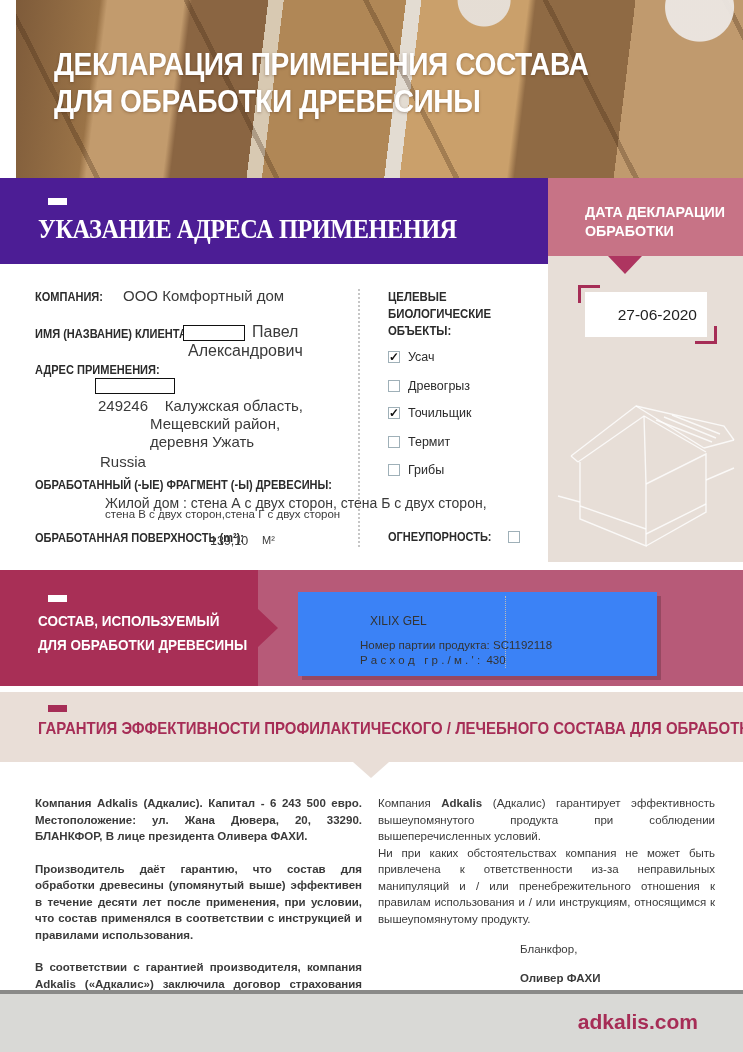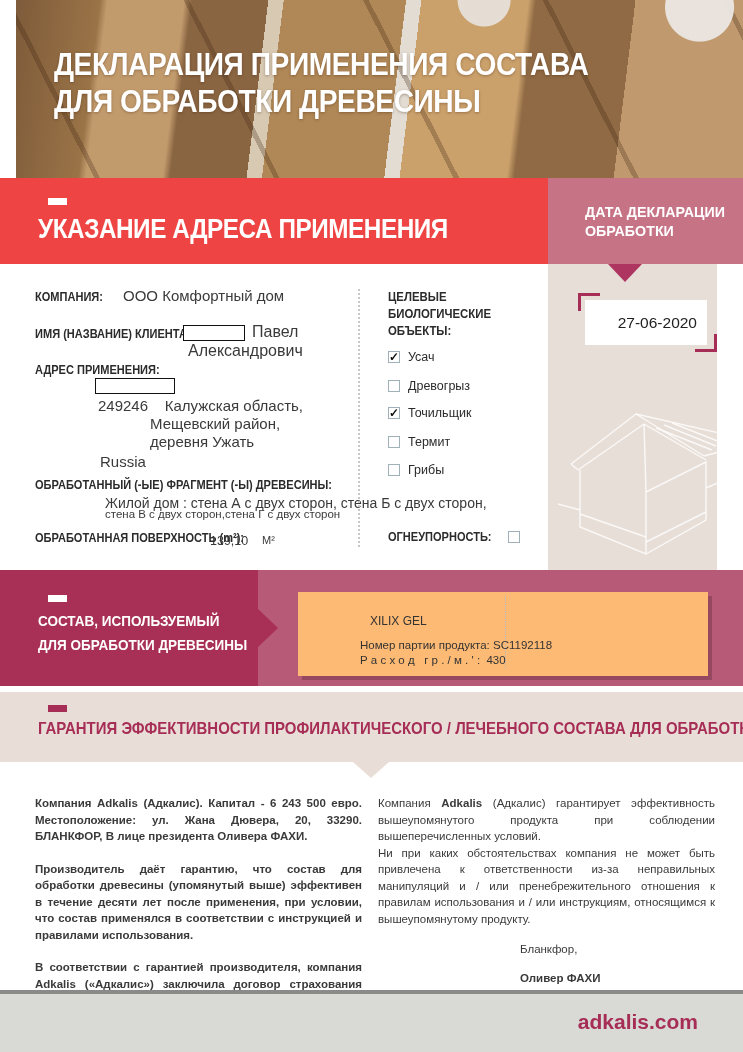--- a/index.html
+++ b/index.html
@@ -20,21 +20,21 @@
 
   
   .band-address { position:absolute; left:0; top:178px; width:548px; height:86px; }
   .dash-white { position:absolute; background:#ffffff; width:19px; height:7px; }
   .band-address .dash-white { left:48px; top:20px; }
   .band-address h2 { position:absolute; left:38px; top:36px; color:#ffffff; font-size:27px; font-weight:700; letter-spacing:-.5px; transform:scaleX(.9); transform-origin:left top; white-space:nowrap; }
 
   .panel-date-pink { position:absolute; left:548px; top:178px; width:195px; height:86px; }
   .panel-date-pink .lbl { position:absolute; left:37px; top:24px; color:#ffffff; font-weight:700; font-size:15px; line-height:19px; transform:scaleX(.95); transform-origin:left top; white-space:nowrap; }
 
-  .panel-beige { position:absolute; left:548px; top:264px; width:169px; height:306px; }
+  .panel-beige { position:absolute; left:548px; top:256px; width:195px; height:306px; }
   .pointer-down { position:absolute; width:0; height:0; border-left:17px solid transparent; border-right:17px solid transparent; }
   .panel-beige .pointer-down { left:60px; top:0; }
   .date-box { position:absolute; left:37px; top:36px; width:122px; height:45px; background:#ffffff; }
   .date-box .date { display:block; text-align:right; padding-right:10px; line-height:45px; font-size:15.5px; color:#222; }
   .bracket-tl { position:absolute; left:30px; top:29px; width:22px; height:18px; border-left:3px solid; border-top:3px solid; }
   .bracket-br { position:absolute; left:147px; top:70px; width:22px; height:18px; border-right:3px solid; border-bottom:3px solid; }
   .house-svg { position:absolute; left:8px; top:128px; }
 
   
   .form-area { position:absolute; left:0; top:264px; width:548px; height:306px; background:#fff; font-size:12px; color:#222; }
@@ -47,21 +47,21 @@
   .cbrow .cblabel { font-size:12.5px; color:#2b2b2b; }
   .bio-label { position:absolute; left:388px; top:25px; font-size:12px; font-weight:700; line-height:17px; color:#2b2b2b; transform:scaleX(.95); transform-origin:left top; }
   .fire-row { position:absolute; left:388px; top:266px; display:flex; align-items:center; gap:7px; }
   .fire-row .flabel2 { font-size:12px; font-weight:700; color:#2b2b2b; transform:scaleX(.92); transform-origin:left center; white-space:nowrap; }
 
   
   .band-comp { position:absolute; left:0; top:570px; width:743px; height:116px; }
   .band-comp .dark-block { position:absolute; left:0; top:0; width:278px; height:116px; clip-path:polygon(0 0, 258px 0, 258px 39px, 278px 58px, 258px 77px, 258px 116px, 0 116px); }
   .band-comp .dash-white { left:48px; top:25px; }
   .band-comp .hline { position:absolute; left:38px; color:#fff; font-size:15px; font-weight:700; transform:scaleX(.9); transform-origin:left top; white-space:nowrap; }
-  .product-box { position:absolute; left:298px; top:22px; width:410px; height:84px; background:#fdba74; box-shadow:4px 4px 0 rgba(90,40,55,.35); }
+  .product-box { position:absolute; left:298px; top:22px; width:359px; height:84px; background:#3b82f6; box-shadow:4px 4px 0 rgba(90,40,55,.35); }
   .product-box .pline { position:absolute; font-size:11.5px; color:#333; white-space:pre; }
   .product-box .pdiv { position:absolute; left:207px; top:4px; height:72px; border-left:1px dotted #bbb; }
 
   
   .band-guar { position:absolute; left:0; top:692px; width:743px; height:70px; }
   .band-guar .dash { position:absolute; left:48px; top:13px; width:19px; height:7px; }
   .band-guar h2 { position:absolute; left:38px; top:27px; font-size:17px; font-weight:700; transform:scaleX(.88); transform-origin:left top; white-space:nowrap; }
   .guar-pointer { position:absolute; left:353px; top:762px; width:0; height:0; border-left:18px solid transparent; border-right:18px solid transparent; border-top:16px solid; }
 
   .col { position:absolute; font-size:11.5px; line-height:16.5px; color:#3a3a3a; text-align:justify; }
@@ -82,21 +82,21 @@
 
 <div class="page">
 
   <div class="photo-header">
     <div class="doc-title">
       <div>ДЕКЛАРАЦИЯ ПРИМЕНЕНИЯ СОСТАВА</div>
       <div>ДЛЯ ОБРАБОТКИ ДРЕВЕСИНЫ</div>
     </div>
   </div>
 
-  <div class="band-address" style="background:#ef4444;">
+  <div class="band-address" style="background:#4c1d95;font-family:Liberation Serif, serif;">
     <div class="dash-white"></div>
     <h2>УКАЗАНИЕ АДРЕСА ПРИМЕНЕНИЯ</h2>
   </div>
 
   <div class="panel-date-pink" style="background:#c77386;">
     <div class="lbl">
       <div>ДАТА ДЕКЛАРАЦИИ</div>
       <div>ОБРАБОТКИ</div>
     </div>
   </div>

